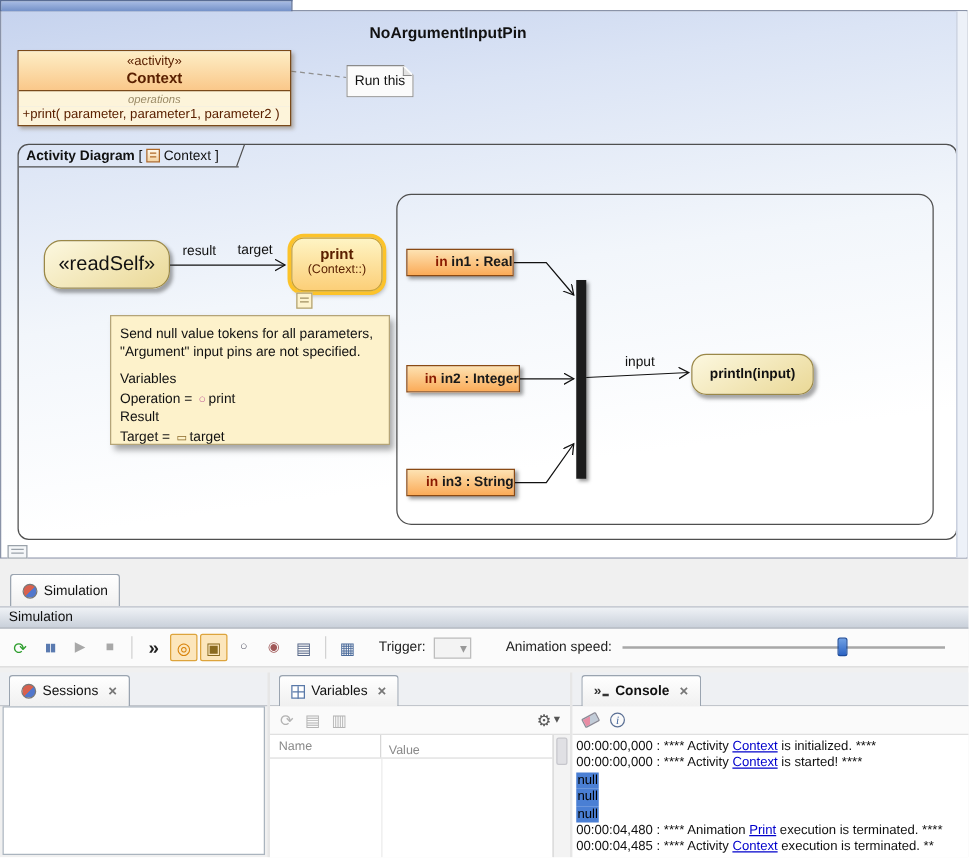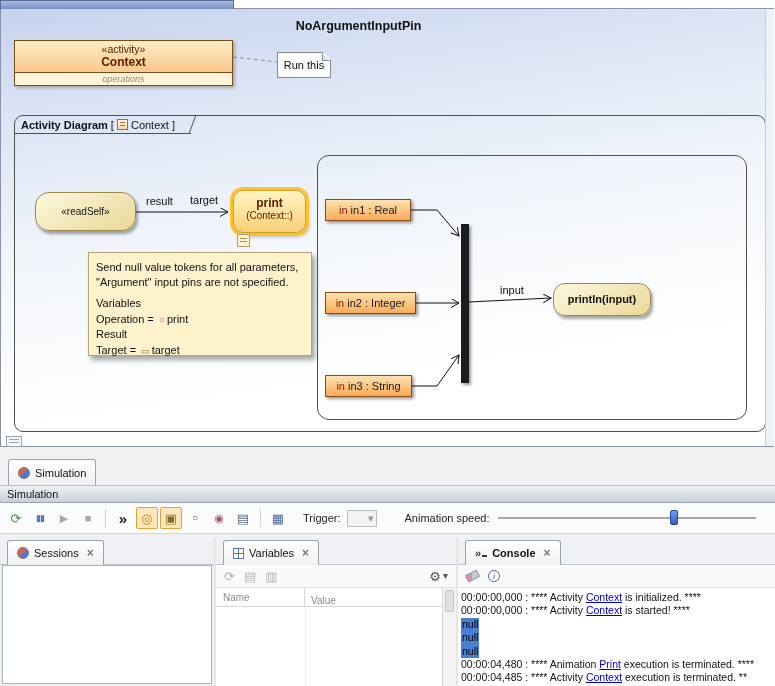--- a/index.html
+++ b/index.html
@@ -30,37 +30,37 @@
   .frame{border:1px solid #4f4f4f;border-radius:9px;z-index:1;}
   .frame-tab{z-index:2;border-bottom:1px solid #4f4f4f;display:flex;align-items:center;white-space:pre;padding:0 12px 0 6px;font-size:11px;}
   .slantR{position:absolute;right:-5px;top:0;height:100%;width:12px;border-right:1px solid #4f4f4f;transform:skewX(-20deg);transform-origin:top;}
   .bold{font-weight:bold;}
   .dg-ic{display:inline-block;width:11px;height:11px;border:1px solid #b06a28;background:linear-gradient(#fff8ea,#f6d4a0);margin:0 3px;position:relative;}
   .dg-ic::after{content:"";position:absolute;left:2px;top:2px;width:5px;height:1px;background:#b06a28;box-shadow:0 3px 0 #b06a28;}
   .act-ic{display:inline-block;width:11px;height:11px;border:1px solid #7a8ab0;background:#eef3fb;margin:0 3px;position:relative;border-radius:2px;}
   .act-ic::after{content:"";position:absolute;left:2px;top:2px;width:5px;height:1px;background:#7a8ab0;box-shadow:0 3px 0 #7a8ab0;}
 
   .rnode{border:1px solid #9a8848;border-radius:14px;background:linear-gradient(150deg,#fcf8e0,#ead896);z-index:2;text-align:center;box-shadow:2px 3px 3px rgba(60,60,60,.45);}
-  .rnode .cap{line-height:37px;font-size:10px;}
+  .rnode .cap{line-height:37px;font-size:16px;}
   .elbl{z-index:3;font-size:11px;}
 
   .printact{border:1px solid #c8a030;border-radius:10px;background:linear-gradient(#fef4c4,#fccf78);z-index:2;text-align:center;color:#5a2000;
             box-shadow:0 0 0 3px #fcc32a,2px 3px 4px rgba(0,0,0,.35);}
   .pa-name{font-weight:bold;font-size:12px;margin-top:5px;}
   .pa-qual{font-size:10px;}
   .expander{background:#fdf3cd;border:1px solid #b0a070;z-index:2;position:absolute;}
   .expander::after{content:"";position:absolute;left:2px;top:3px;width:7px;height:1px;background:#a09060;box-shadow:0 3px 0 #a09060;}
 
   .tooltip{background:#fdf2cb;border:1px solid #b4a478;box-shadow:3px 4px 5px rgba(0,0,0,.35);z-index:4;padding:7px 7px;font-size:11px;line-height:14.5px;}
   .tt-gap{margin-top:7px;}
   .tt-row{line-height:15.5px;}
   .op-ic{color:#c2649a;font-size:10px;margin:0 2px;}
   .pin-ic{color:#8a6a2a;font-size:9px;margin:0 2px;}
 
-  .pin{border:1px solid #8a4a14;background:linear-gradient(#fde2b2,#fbab58);z-index:2;text-align:center;line-height:20px;font-weight:normal;
+  .pin{border:1px solid #8a4a14;background:linear-gradient(#fde2b2,#fbab58);z-index:2;text-align:right;line-height:20px;font-weight:bold;
        box-shadow:2px 2px 3px rgba(0,0,0,.4);white-space:pre;}
   .pin-kw{color:#8a1a00;}
   .pin-tx{color:#1a1a1a;}
 
   .joinbar{background:#1c1c1c;z-index:2;box-shadow:2px 2px 3px rgba(0,0,0,.4);}
   .printlnact{border:1px solid #9a8848;border-radius:12px;background:linear-gradient(150deg,#fcf8e0,#ead896);z-index:2;text-align:center;
               line-height:31px;font-weight:bold;font-size:11px;box-shadow:2px 3px 3px rgba(60,60,60,.45);}
   .gicon{border:1px solid #9aa2aa;background:#f5f7f9;z-index:2;}
   .gicon::after{content:"";position:absolute;left:2px;top:2px;width:10px;height:1px;background:#9aa2aa;box-shadow:0 3px 0 #9aa2aa;}
 
@@ -134,20 +134,21 @@
     <path class="edge" d="M412,386 L437,386 L459,355" marker-end="url(#arr)"></path>
     <path class="edge" d="M469,302 L551,298" marker-end="url(#arr)"></path>
   </svg>
 
   <div class="abs ctxcls" style="left:14px;top:40px;width:219px">
     <div class="cc-head">
       <div class="cc-st">«activity»</div>
       <div class="cc-nm">Context</div>
     </div>
     <div class="cc-lbl">operations</div>
+    <div class="cc-op">+print( parameter, parameter1, parameter2 )</div>
   </div>
 
   <div class="abs note" style="left:277px;top:52px;width:54px;height:26px">
     <span class="note-fold"></span>
     <span>Run this</span>
   </div>
 
   <div class="abs frame" style="left:14px;top:115px;width:752px;height:317px"></div>
   <div class="abs frame-tab" style="left:15px;top:116px;width:176px;height:18px">
     <span class="slantR"></span>

